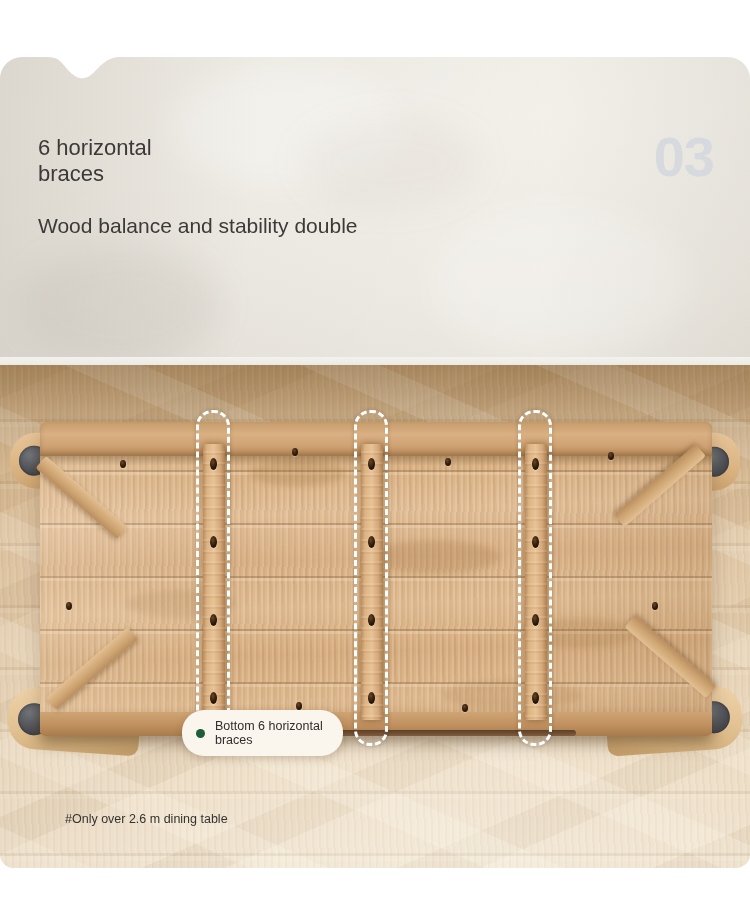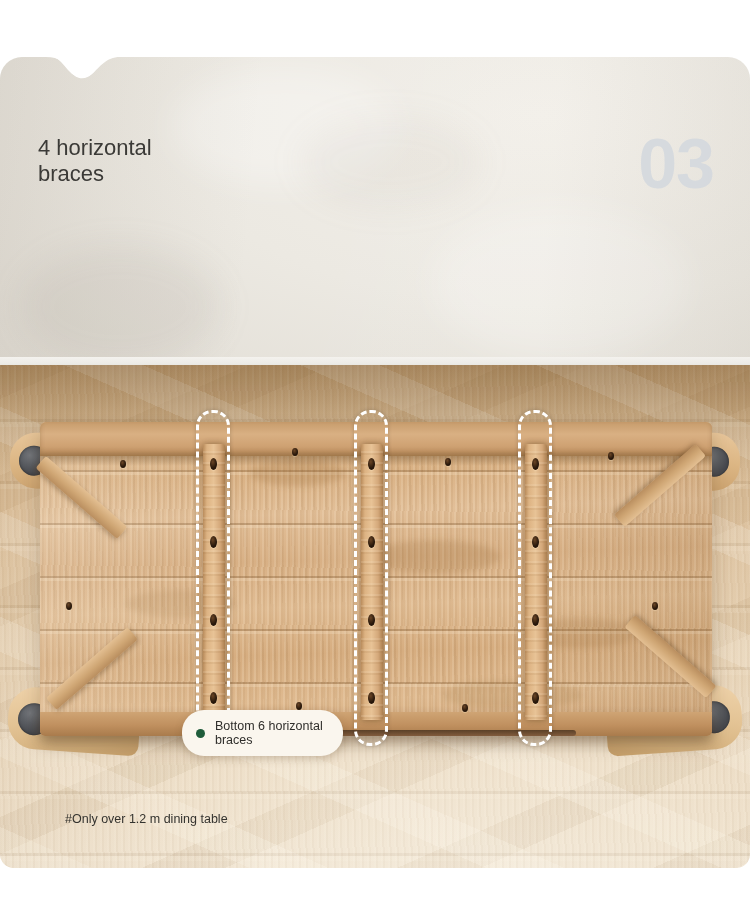--- a/index.html
+++ b/index.html
@@ -51,21 +51,21 @@
   
   .baseboard {
     position: absolute; left: 0; top: 300px; width: 750px; height: 15px;
     background: linear-gradient(180deg, #f4f2ee 0%, #ecebe6 45%, #ddd9d1 80%, #cdc7bd 100%);
   }
 
   
   .watermark {
     position: absolute;
     right: 36px; top: 72px;
-    font-size: 70px;
+    font-size: 56px;
     font-weight: 700;
     letter-spacing: -1px;
     color: #d3d8de;
     opacity: .85;
     line-height: 1;
     user-select: none;
   }
 
   
   .headings { position: absolute; left: 38px; top: 78px; }
@@ -325,22 +325,23 @@
       <div class="wall-blob wb2"></div>
       <div class="wall-blob wb3"></div>
       <div class="wall-blob wb4"></div>
       <div class="wall-vignette"></div>
       <div class="baseboard"></div>
     </div>
 
     <div class="watermark">03</div>
 
     <div class="headings">
-      <div class="h-main" style="white-space:pre-line">4 horizontal
+      <div class="h-main" style="white-space:pre-line">6 horizontal
 braces</div>
+      <div class="h-sub">Wood balance and stability double</div>
     </div>
 
     <div class="floor">
       <div class="floor-chev"></div>
       <div class="floor-bands"></div>
       <div class="floor-grain"></div>
       <div class="floor-light"></div>
       <div class="floor-shadow"></div>
     </div>
 
@@ -419,16 +420,16 @@
       <div class="dash-box" id="dash2"></div>
       <div class="dash-box" id="dash3"></div>
     </div>
 
     <div class="callout">
       <span class="callout-dot"></span>
       <span class="callout-text">Bottom 6 horizontal
 braces</span>
     </div>
 
-    <div class="footnote">#Only over 1.2 m dining table</div>
+    <div class="footnote">#Only over 2.6 m dining table</div>
 
   </div>
 </div>
 
 </body></html>

